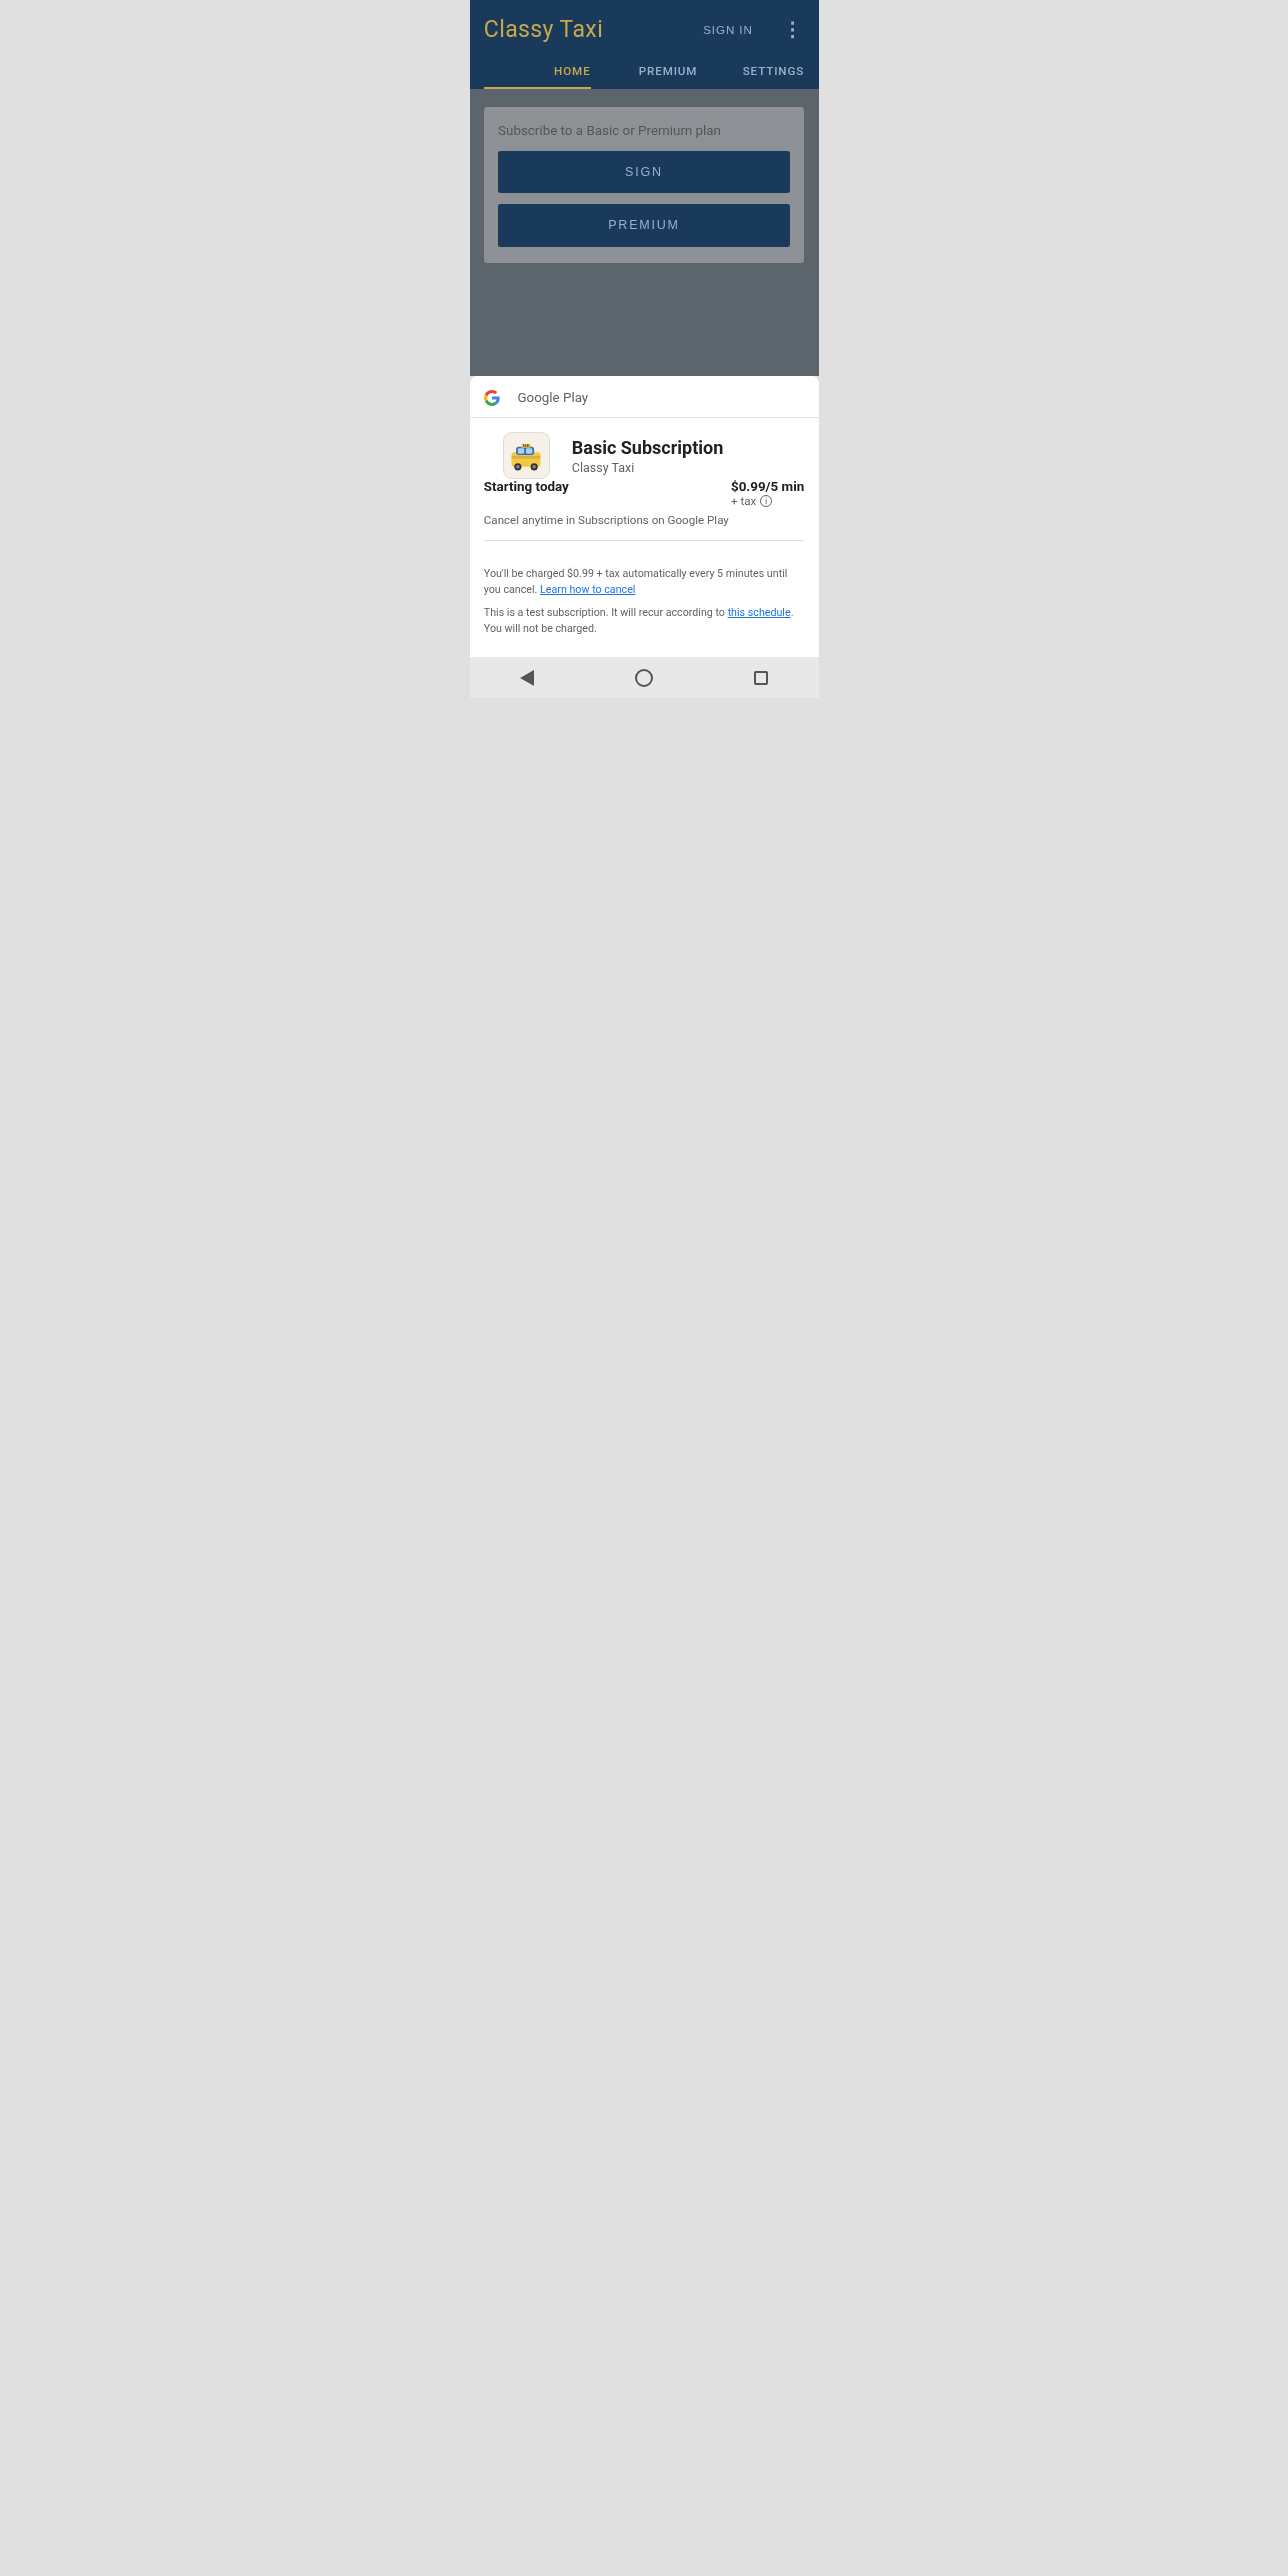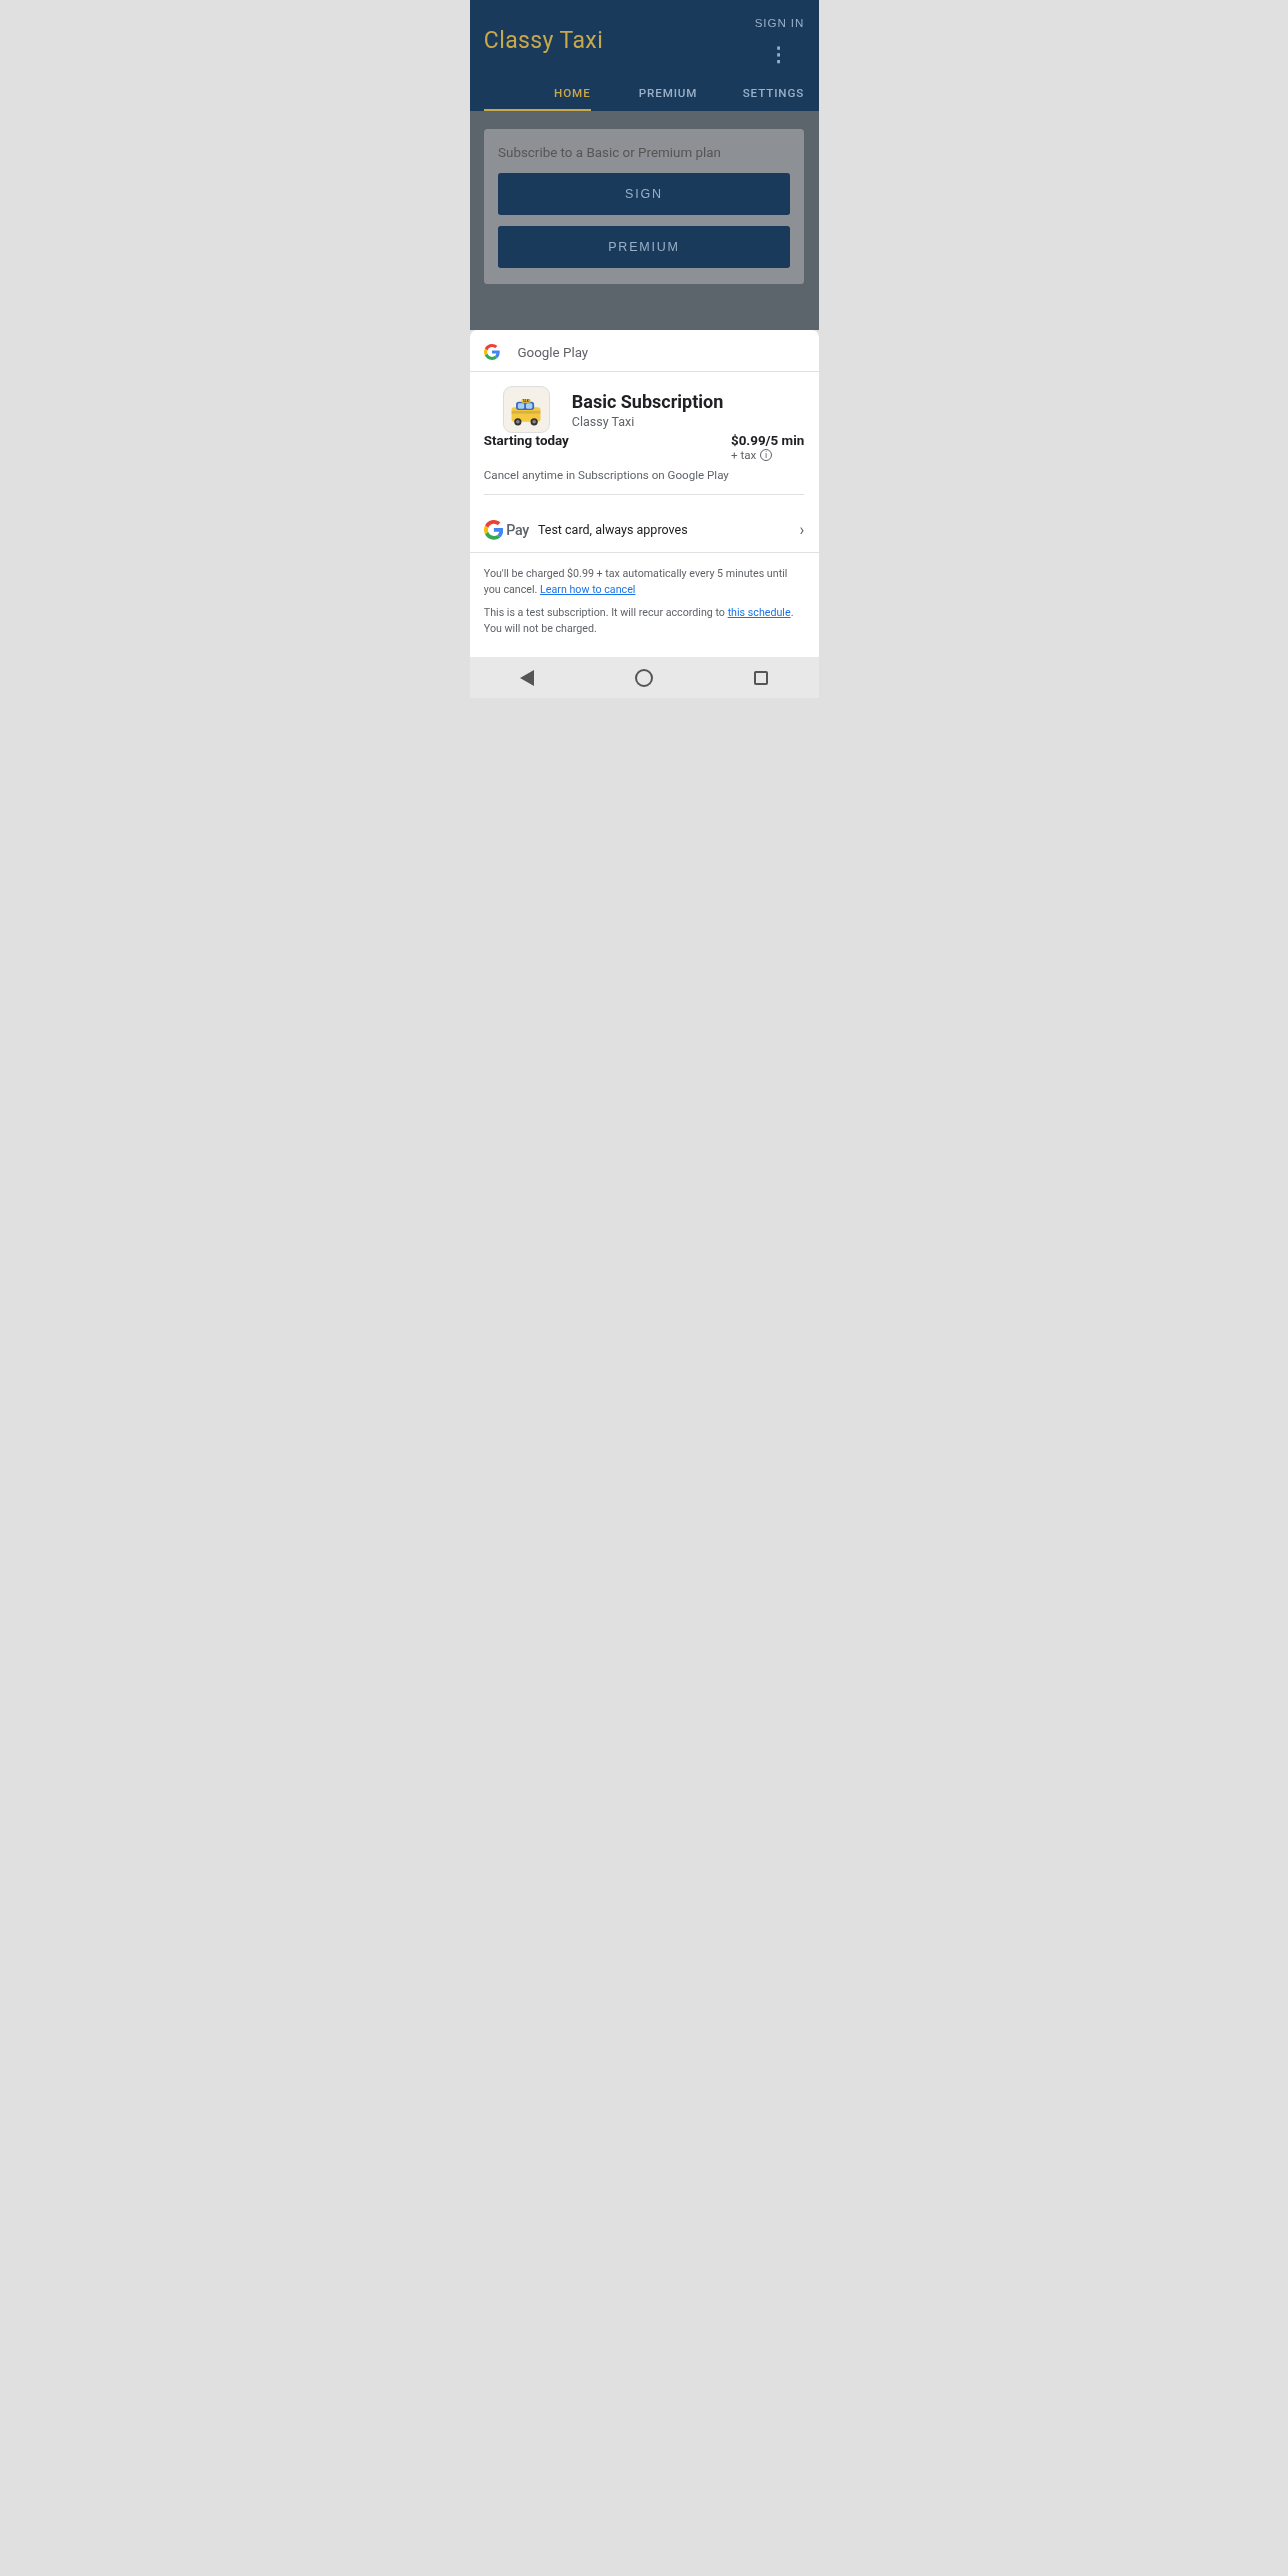--- a/index.html
+++ b/index.html
@@ -27,22 +27,21 @@
     }
     .app-title {
       color: #c9a84c;
       font-size: 23px;
       font-weight: 400;
       letter-spacing: 0.4px;
     }
     .header-actions {
       display: flex;
       align-items: center;
-      gap: 16px;
-      flex-direction: column;
+      gap: 30px;
     }
     .sign-in-btn {
       color: #9ab0c8;
       font-size: 11.6px;
       font-weight: 500;
       letter-spacing: 0.9px;
       background: none;
       border: none;
       cursor: pointer;
     }
@@ -397,35 +396,20 @@
         <div class="price-tax">
           <span>+ tax</span>
           <span class="info-icon">i</span>
         </div>
       </div>
     </div>
 
     <p class="cancel-note">Cancel anytime in Subscriptions on Google Play</p>
   </div>
 
-  <div class="payment-row">
-    <div class="payment-left">
-      <div class="gpay-logo">
-        <svg width="19.7" height="19.7" viewBox="0 0 18 18">
-          <path d="M9 3.48c1.69 0 2.83.73 3.48 1.34l2.54-2.48C13.46.89 11.43 0 9 0 5.48 0 2.44 2.02.96 4.96l2.91 2.26C4.6 5.05 6.62 3.48 9 3.48z" fill="#EA4335"></path>
-          <path d="M17.64 9.2c0-.74-.06-1.28-.19-1.84H9v3.34h4.96c-.1.83-.64 2.08-1.84 2.92l2.84 2.2c1.7-1.57 2.68-3.88 2.68-6.62z" fill="#4285F4"></path>
-          <path d="M3.88 10.78A5.54 5.54 0 0 1 3.58 9c0-.62.11-1.22.29-1.78L.96 4.96A9.008 9.008 0 0 0 0 9c0 1.45.35 2.82.96 4.04l2.92-2.26z" fill="#FBBC05"></path>
-          <path d="M9 18c2.43 0 4.47-.8 5.96-2.18l-2.84-2.2c-.76.53-1.78.9-3.12.9-2.38 0-4.4-1.57-5.12-3.74L.97 13.04C2.45 15.98 5.48 18 9 18z" fill="#34A853"></path>
-        </svg>
-        <span class="gpay-pay" style="margin-left:1.8px;">Pay</span>
-      </div>
-      <span class="payment-method">Test card, always approves</span>
-    </div>
-    <span class="chevron-right">›</span>
-  </div>
 
   <div class="disclaimer">
     <p>
       <span>You'll be charged $0.99 + tax automatically every 5 minutes until you cancel.</span> <a href="#">Learn how to cancel</a>
     </p>
     <p>
       <span>This is a test subscription. It will recur according to</span> <a href="#">this schedule</a><span>. You will not be charged.</span>
     </p>
   </div>
 

